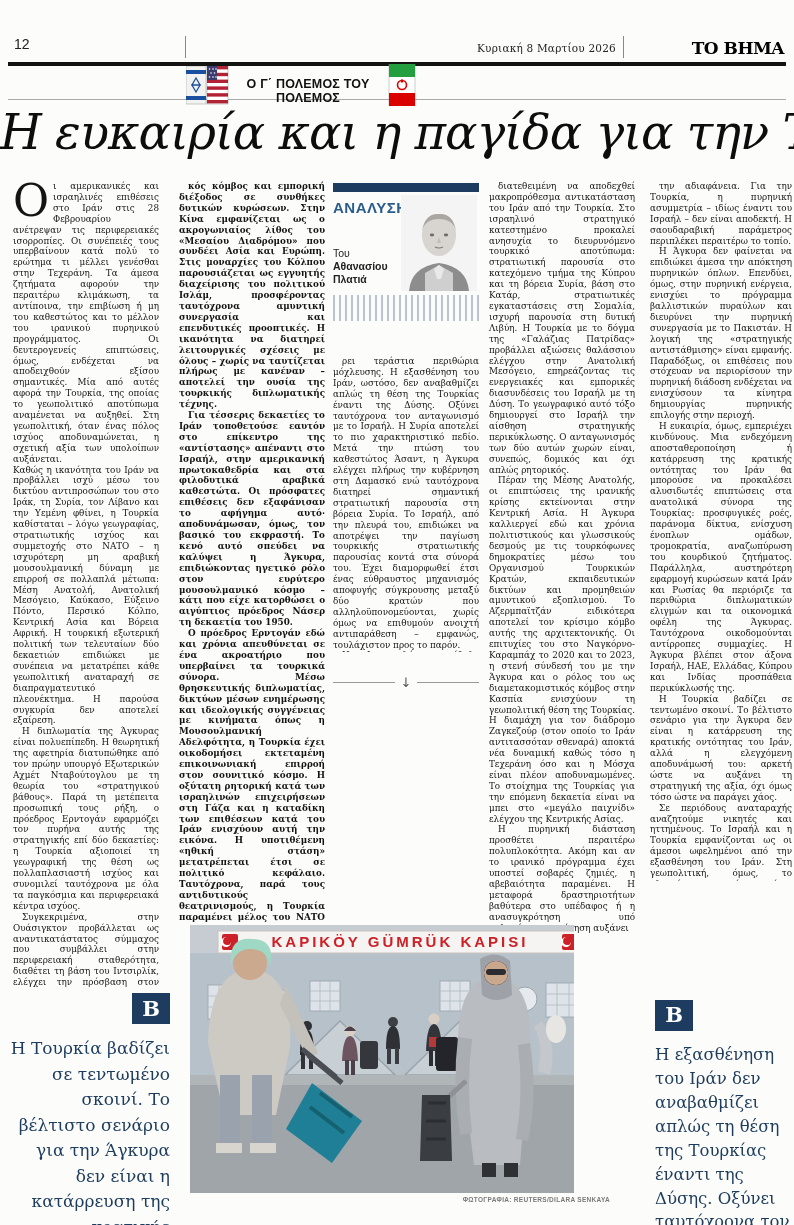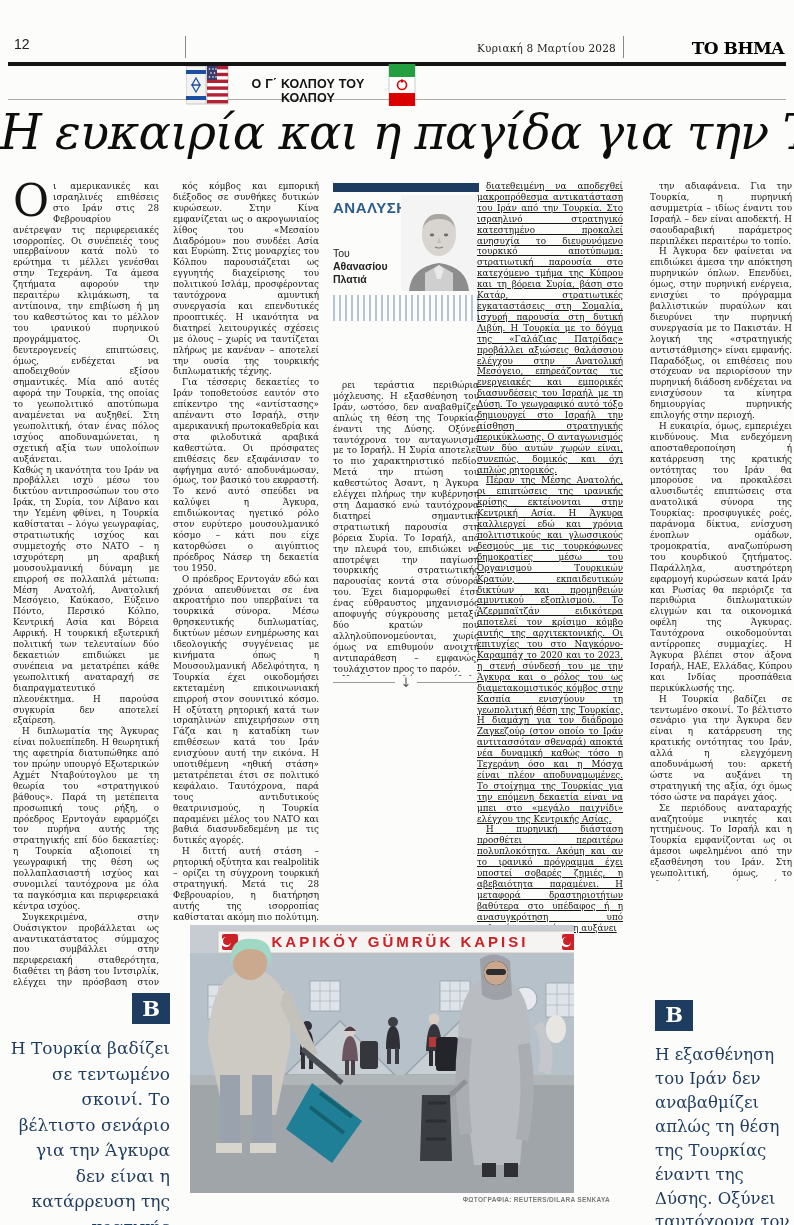--- a/index.html
+++ b/index.html
@@ -19,23 +19,23 @@
   
   .headline{position:absolute;left:0;right:0;top:104px;text-align:center;font-style:italic;
       font-size:48px;letter-spacing:-1px;color:#0d0d0d;white-space:nowrap;}
   
   .col{position:absolute;top:181px;width:146px;text-align:justify;font-size:8.8px;line-height:1.24;
        color:#141414;overflow:hidden;}
   .col p{margin:0;text-indent:9px;}
   .col p.first{text-indent:0;}
   .dropcap{float:left;font-size:44px;line-height:.82;padding:2px 4px 0 0;font-weight:400;}
   #c1{left:13px;height:806px;}
-  #c2{left:173px;height:742px;}
-  #c3t{left:333px;top:356px;width:146px;height:296px;margin-top:24px;}
-  #c4{left:477px;height:762px;text-decoration:underline;}
+  #c2{left:179px;height:742px;font-weight:bold;}
+  #c3t{left:333px;top:356px;width:146px;height:296px;}
+  #c4{left:489px;height:762px;}
   #c5{left:650px;width:142px;height:700px;}
   
   .abox{position:absolute;left:333px;top:183px;width:146px;height:163px;}
   .abar{position:absolute;left:0;top:0;width:100%;height:9px;}
   .ahead{position:absolute;left:0;top:16px;font-family:"Liberation Sans",sans-serif;font-weight:700;
          font-size:15px;letter-spacing:.5px;}
   .abyline{position:absolute;left:0;top:36px;width:72px;font-family:"Liberation Sans",sans-serif;
          font-size:10.5px;line-height:1.25;color:#222;margin-top:28px;}
   .aphoto{position:absolute;right:2px;top:12px;}
   .astripes{position:absolute;left:0;top:112px;width:100%;height:26px;
@@ -59,21 +59,21 @@
   #pqL .blogo{margin-left:auto;}
   #pqR{left:655px;top:1000px;width:137px;text-align:left;font-size:16.5px;line-height:1.45;}
 </style>
 </head>
 <body>
 
 <div class="page">
 
   <div class="pageno">12</div>
   <div class="hdr-div" style="left:185px"></div>
-  <div class="hdr-date">Κυριακή 8 Μαρτίου 2028</div>
+  <div class="hdr-date">Κυριακή 8 Μαρτίου 2026</div>
   <div class="hdr-div" style="right:170px"></div>
   <div class="masthead">ΤΟ ΒΗΜΑ</div>
   <div class="rule-thick"></div>
 
   <div class="kicker-rule"></div>
   <svg class="flagL" width="44" height="40">
     <g>
         <rect x="0" y="0" width="20" height="38" fill="#f2f2f0" stroke="#999" stroke-width=".5"></rect>
        <rect x="0" y="4" width="20" height="4" fill="#1a4fa0"></rect>
         <rect x="0" y="30" width="20" height="4" fill="#1a4fa0"></rect>
@@ -96,21 +96,21 @@
           <circle cx="27" cy="3" r=".8"></circle>
           <circle cx="30" cy="3" r=".8"></circle>
        <circle cx="25" cy="7" r=".8"></circle>
           <circle cx="28.5" cy="7" r=".8"></circle>
           <circle cx="23.5" cy="11" r=".8"></circle>
        <circle cx="27" cy="11" r=".8"></circle>
           <circle cx="30" cy="11" r=".8"></circle>
         </g>
       </g>
   </svg>
-  <div class="kicker-label">Ο Γ΄ ΚΟΛΠΟΥ ΤΟΥ ΚΟΛΠΟΥ</div>
+  <div class="kicker-label">Ο Γ΄ ΠΟΛΕΜΟΣ ΤΟΥ ΠΟΛΕΜΟΣ</div>
   <svg class="flagR" width="28" height="42">
     <rect x="1" y="0" width="26" height="42" fill="#fff" stroke="#999" stroke-width=".5"></rect>
     <rect x="1" y="0" width="26" height="13" fill="#239f40"></rect>
     <rect x="1" y="29" width="26" height="13" fill="#da0000"></rect>
     <circle cx="14" cy="21" r="4.5" fill="none" stroke="#da0000" stroke-width="1.6"></circle>
     <rect x="13" y="15.5" width="2" height="3" fill="#da0000"></rect>
   </svg>
 
   <div class="headline">Η ευκαιρία και η παγίδα για την Τουρκία</div>
 

